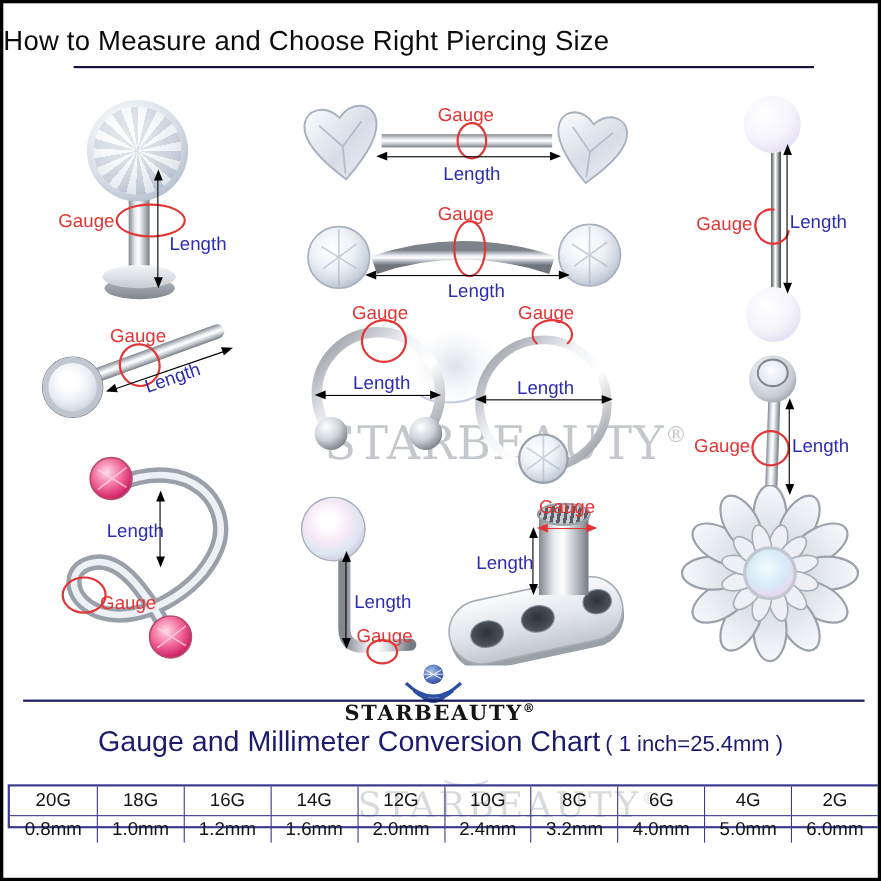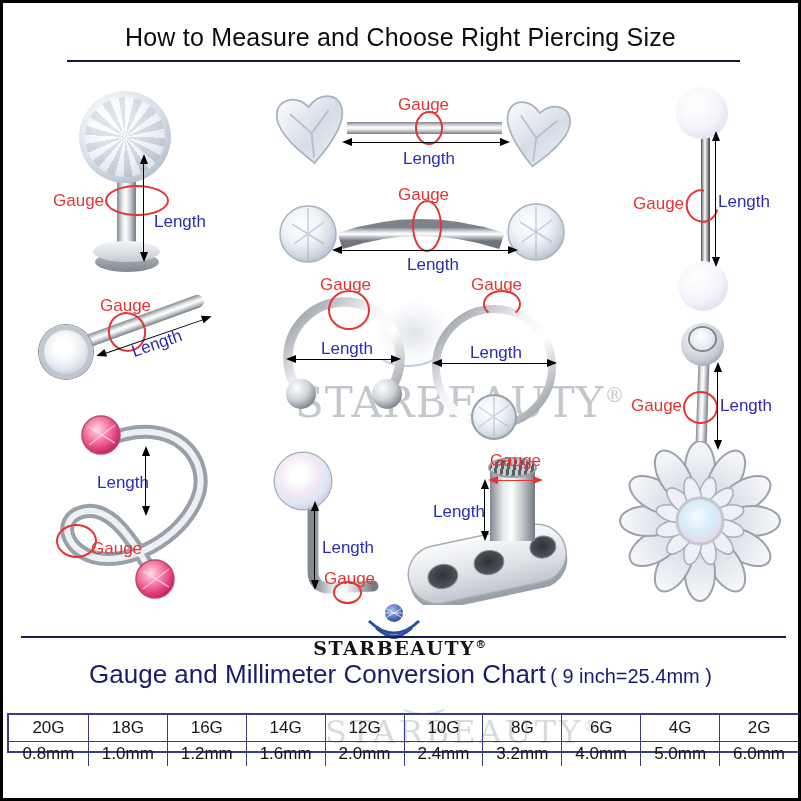--- a/index.html
+++ b/index.html
@@ -3,21 +3,21 @@
 <meta charset="utf-8">
 <style>
   html,body{margin:0;padding:0;background:#888;}
   #canvas{
     position:relative;width:801px;height:801px;box-sizing:border-box;
     background:#fff;border:3px solid #000;overflow:hidden;
     font-family:"Liberation Sans",sans-serif;
   }
   .abs{position:absolute;}
   
-  .page-title{width:100%;text-align:center;top:20px;font-size:25px;color:#0c0c0c;letter-spacing:0.2px;}
+  .page-title{width:100%;text-align:left;top:20px;font-size:25px;color:#0c0c0c;letter-spacing:0.2px;}
   .title-rule{left:64px;top:57px;width:673px;height:2px;background:#14143c;}
   .lbG{color:#e43535;font-size:17px;white-space:nowrap;}
   .lbL{color:#2d2db2;font-size:17px;white-space:nowrap;}
   
   .ring{border:2px solid #e43535;border-radius:50%;background:transparent;}
   .ring.open-r{border-right-color:transparent;transform:rotate(-35deg);}
   .ring.open-b{border-bottom-color:transparent;}
   .arrv{width:0;border-left:1.6px solid #000;}
   .arrv::before{content:"";position:absolute;left:-3.6px;top:-9px;border-left:4px solid transparent;border-right:4px solid transparent;border-bottom:10px solid #000;}
   .arrv::after{content:"";position:absolute;left:-3.6px;bottom:-9px;border-left:4px solid transparent;border-right:4px solid transparent;border-top:10px solid #000;}
@@ -353,21 +353,21 @@
     <path d="M15 25 Q 33 41 51 25" fill="none" stroke="#2b4fa0" stroke-width="2.5"></path>
     <path d="M23 31 Q 33 39 43 31" fill="none" stroke="#2b4fa0" stroke-width="2"></path>
   </svg>
   <div class="abs logo-rule" style="left:18px;top:633px;width:765px;"></div>
   <div class="abs logo-text" style="left:0;top:634px;width:100%;text-align:center;">
     <span>STARBEAUTY</span><sup style="font-size:11px;">®</sup>
   </div>
 
   <div class="abs conv-line">
     <span class="conv-main">Gauge and Millimeter Conversion Chart</span>
-    <span class="conv-note">( 9 inch=25.4mm )</span>
+    <span class="conv-note">( 1 inch=25.4mm )</span>
   </div>
 
   <div class="abs conv-table">
     <div class="cell c0">20G</div>
     <div class="cell">18G</div>
     <div class="cell">16G</div>
     <div class="cell">14G</div>
     <div class="cell">12G</div>
     <div class="cell">10G</div>
     <div class="cell">8G</div>

